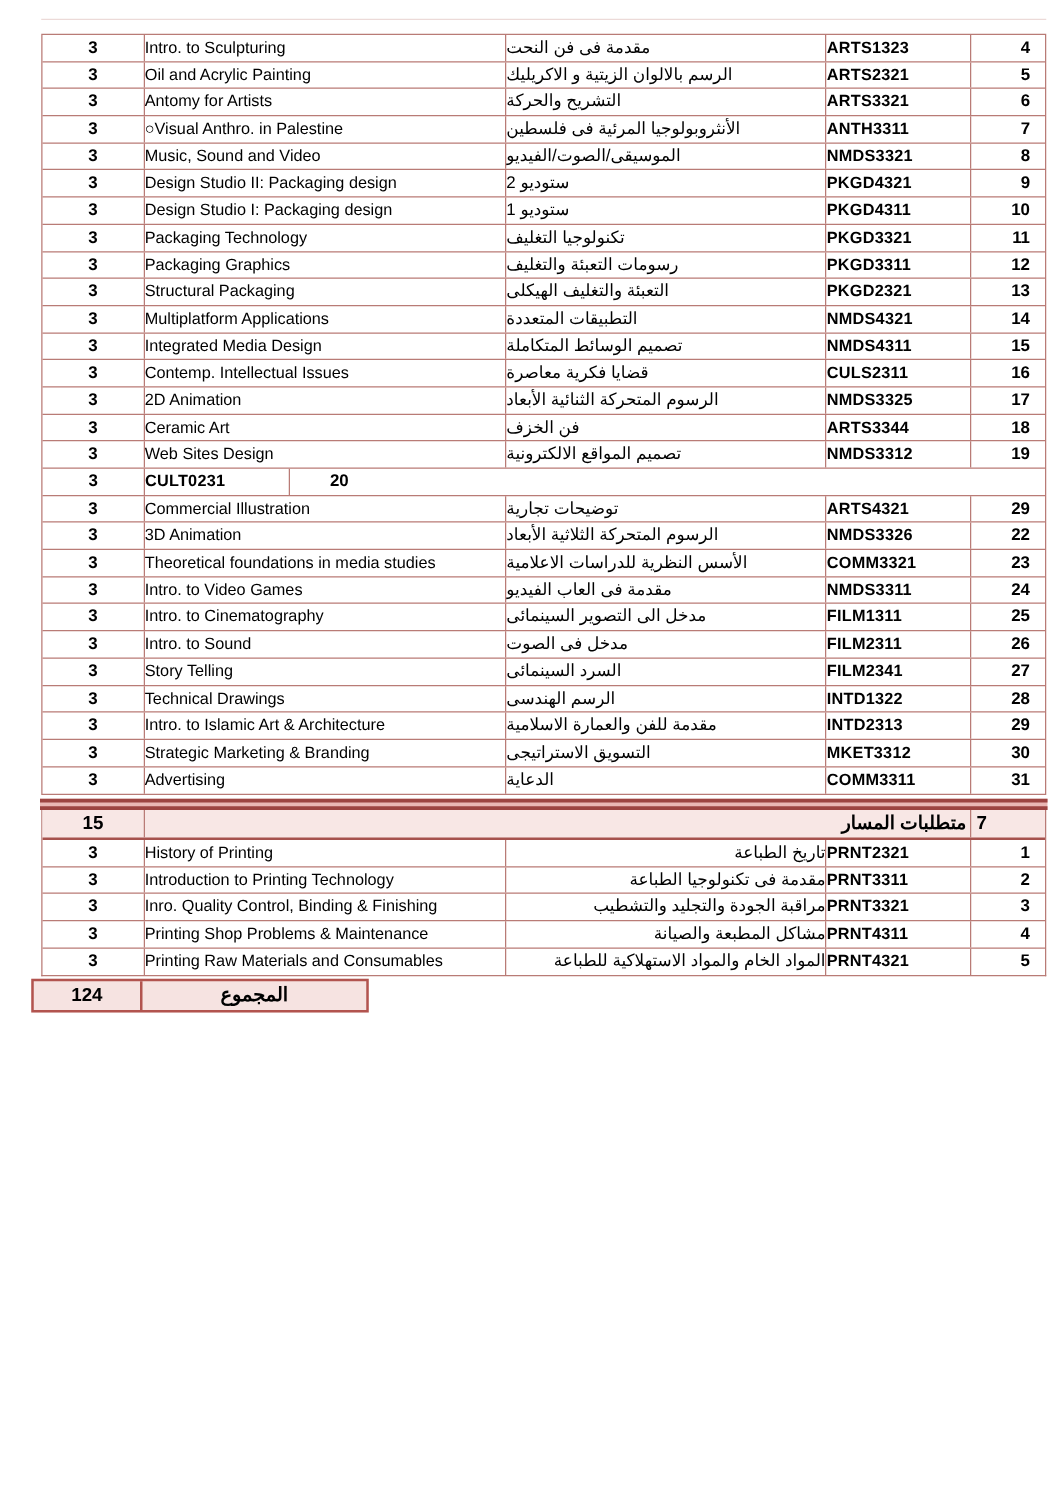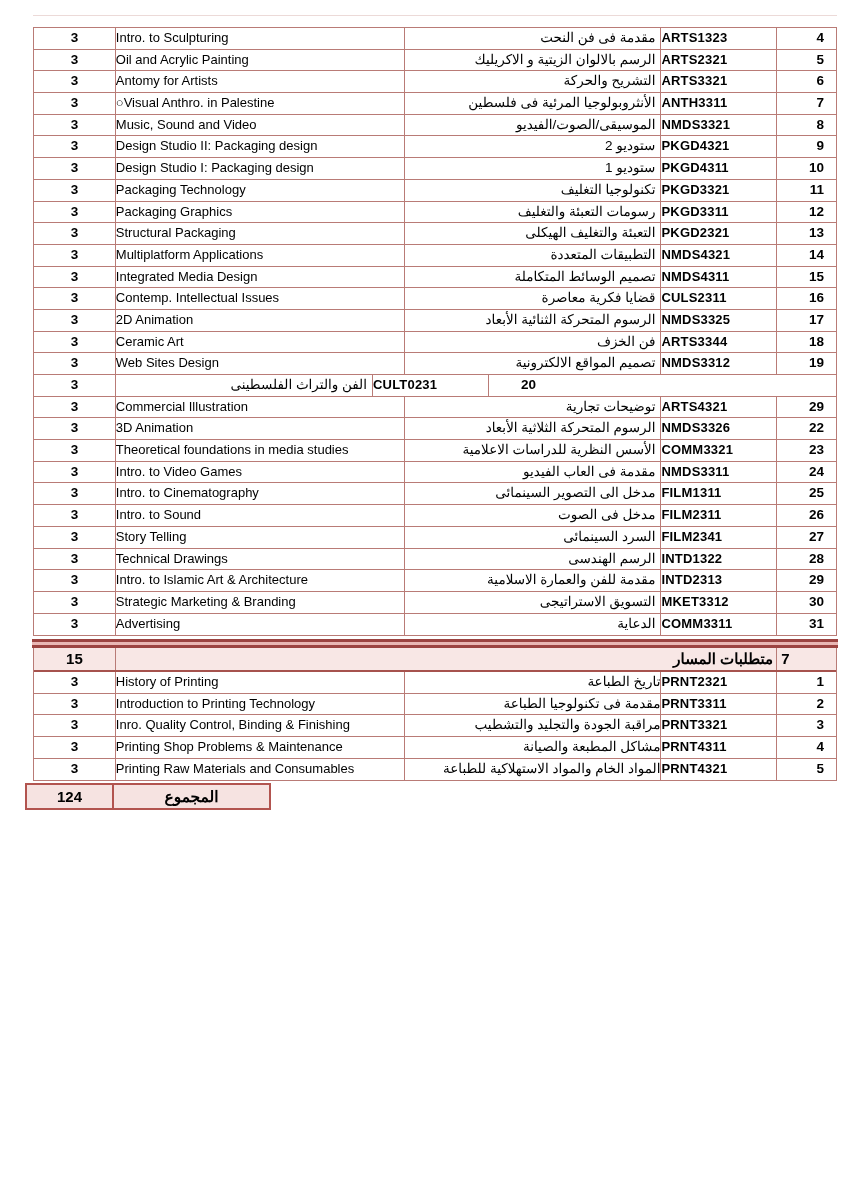--- a/index.html
+++ b/index.html
@@ -14,21 +14,21 @@
   #electives-table{top:27px;border:1px solid #b97b76;}
   .row{display:flex;height:21.7px;border-bottom:1px solid #b97b76;box-sizing:border-box;}
   .row:last-child{border-bottom:none;}
   .cell{
     box-sizing:border-box;height:100%;border-right:1px solid #b97b76;
     overflow:hidden;white-space:nowrap;line-height:20px;font-size:13px;
   }
   .cell:last-child{border-right:none;}
   .c-cr {width:82px;text-align:center;font-weight:700;font-size:13.5px;}
   .c-en {width:290px;padding-right:4px;}
-  .c-ar {width:257px;text-align:right;padding-right:5px;font-size:13.5px;}
+  .c-ar {width:257px;text-align:left;padding-right:5px;font-size:13.5px;}
   .c-code{width:116px;padding-right:4px;font-weight:700;font-size:13px;letter-spacing:.2px;}
   .c-num{width:59px;text-align:right;padding-right:12px;font-weight:700;font-size:13.5px;}
 
   
   .band{
     position:absolute;left:32px;top:639px;width:806px;height:9px;box-sizing:border-box;
     background:#e9b7b4;border-top:3px solid #9c4441;border-bottom:3px solid #9c4441;
   }
 
   
@@ -38,21 +38,21 @@
     border-bottom:2px solid #a6524d;font-weight:700;
   }
   .hdr-row .hcell{box-sizing:border-box;height:100%;line-height:21px;overflow:hidden;white-space:nowrap;}
   .h-cr{width:82px;text-align:center;border-right:1px solid #b97b76;font-size:15px;}
   .h-mid{width:663px;text-align:right;padding-right:3px;border-right:1px solid #b97b76;font-size:15px;}
   .h-num{width:59px;text-align:left;padding-left:4px;font-size:15px;}
   #track-body .c-ar{text-align:right;padding-right:0;}
 
   
   #total-row{
-    position:absolute;left:25px;top:783px;width:246px;height:27px;box-sizing:border-box;
+    position:absolute;left:25px;top:783px;width:270px;height:27px;box-sizing:border-box;
     border:2px solid #b2544f;background:#f6e3e1;display:flex;font-weight:700;
   }
   .t-val{width:87px;box-sizing:border-box;border-right:2px solid #b2544f;text-align:center;line-height:23px;font-size:15px;}
   .t-label{flex:1;text-align:center;line-height:23px;font-size:15.5px;}
 </style>
 </head>
 <body>
 
 <div class="sheet">
 
@@ -167,21 +167,20 @@
   </div>
         <div class="row">
     <div class="cell c-cr">3</div>
     <div class="cell c-en">Web Sites Design</div>
     <div class="cell c-ar" dir="rtl">تصميم المواقع الالكترونية</div>
     <div class="cell c-code">NMDS3312</div>
     <div class="cell c-num">19</div>
   </div>
         <div class="row">
     <div class="cell c-cr">3</div>
-    <div class="cell c-ar" dir="rtl">الفن والتراث الفلسطينى</div>
     <div class="cell c-code">CULT0231</div>
     <div class="cell c-num">20</div>
   </div>
         <div class="row">
     <div class="cell c-cr">3</div>
     <div class="cell c-en">Commercial Illustration</div>
     <div class="cell c-ar" dir="rtl">توضيحات تجارية</div>
     <div class="cell c-code">ARTS4321</div>
     <div class="cell c-num">29</div>
   </div>

